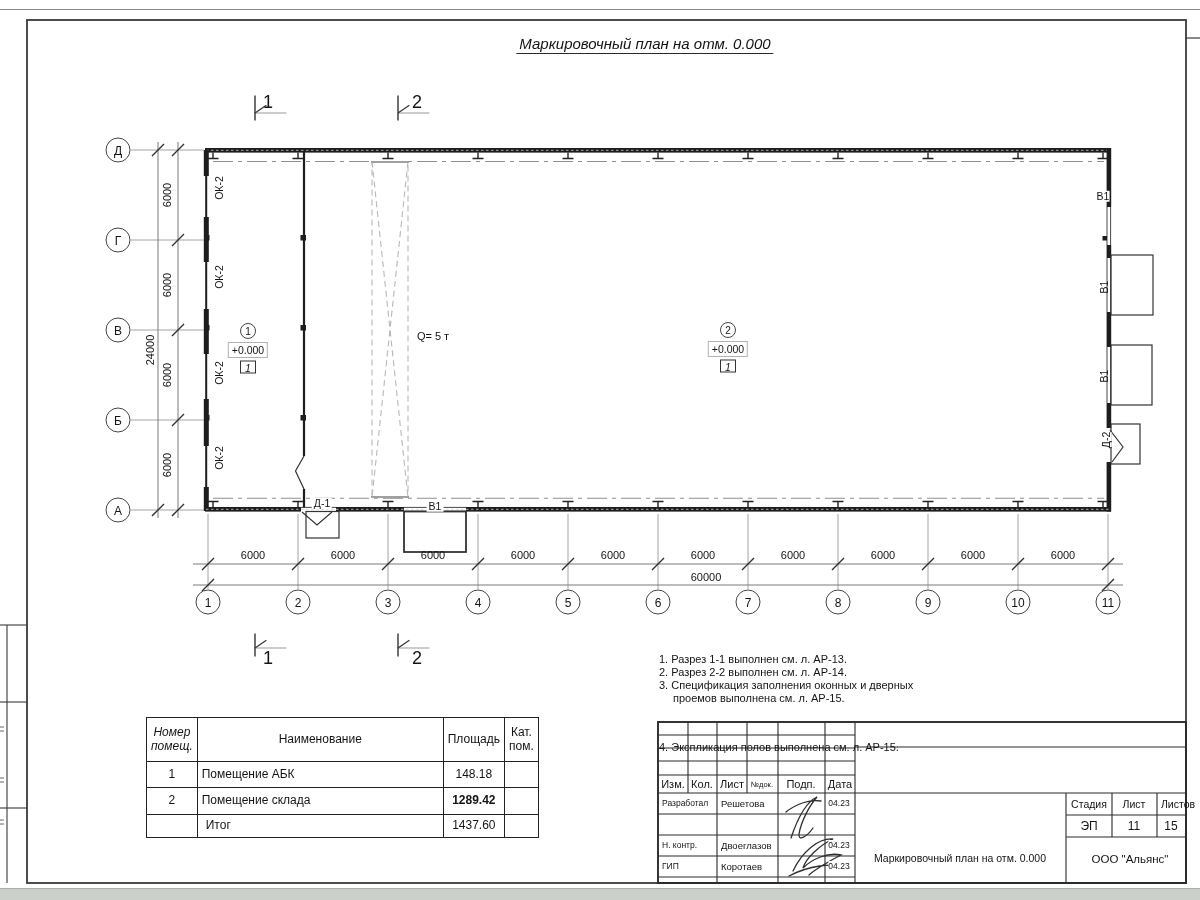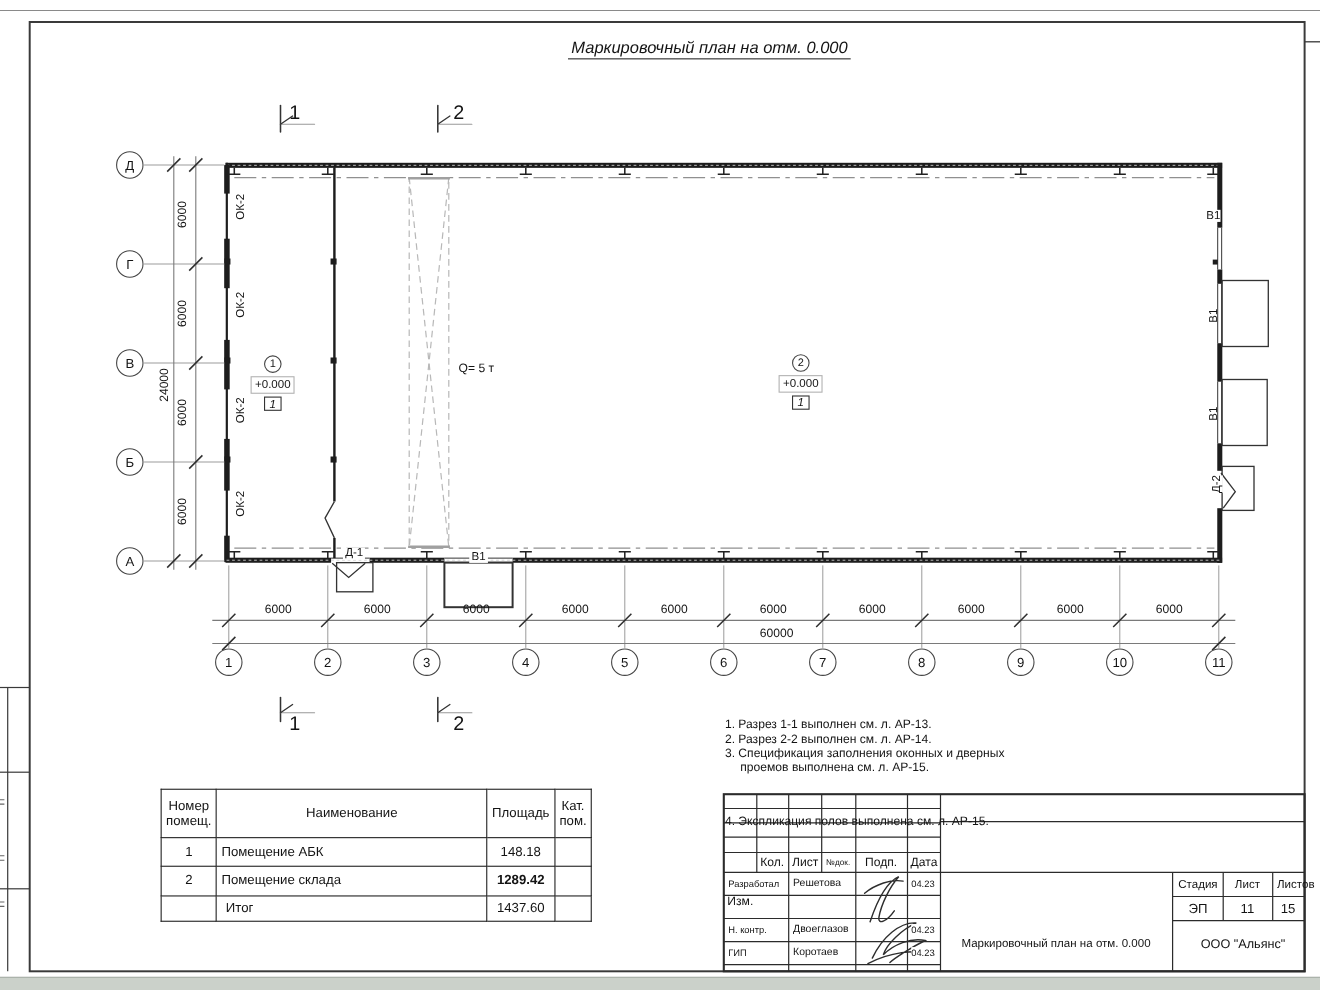--- a/index.html
+++ b/index.html
@@ -261,21 +261,21 @@
 
 <table id="exp">
   <colgroup>
         <col style="width:45px">
         <col style="width:246px">
         <col style="width:58px">
         <col style="width:32px">
       </colgroup>
   <tbody>
         <tr style="height:44px;">
-    <th style="text-align:center;">Номер помещ.</th>
+    <th style="text-align:center;font-style:italic;">Номер помещ.</th>
     <th style="text-align:center;">Наименование</th>
     <th style="text-align:center;">Площадь</th>
     <th style="">Кат. пом.</th>
   </tr>
   <tr style="height:26px;">
     <td style="text-align:center;">1</td>
     <td>Помещение АБК</td>
     <td style="text-align:center;">148.18</td>
     <td></td>
   </tr>
@@ -287,21 +287,21 @@
   </tr>
   <tr style="height:23px;">
     <td style="text-align:center;"></td>
     <td style="padding-left:8px;">Итог</td>
     <td style="text-align:center;">1437.60</td>
     <td></td>
   </tr>
 </tbody>
     </table>
 
-<div class="stx" style="left:673px;top:784px;font-size:11px;margin-top:36px;">Изм.</div>
+<div class="stx" style="left:673px;top:784px;font-size:11px;">Изм.</div>
 <div class="stx" style="left:702px;top:784px;font-size:11px;">Кол.</div>
 <div class="stx" style="left:732px;top:784px;font-size:11px;">Лист</div>
 <div class="stx" style="left:762px;top:784px;font-size:7.5px;">№док.</div>
 <div class="stx" style="left:801px;top:784px;font-size:11px;">Подп.</div>
 <div class="stx" style="left:840px;top:784px;font-size:11px;">Дата</div>
 
 <div class="stx stl" style="left:662px;top:803px;font-size:8.5px;">Разработал</div>
 <div class="stx stl" style="left:721px;top:803px;font-size:9.5px;">Решетова</div>
 <div class="stx" style="left:839px;top:803px;font-size:8.5px;">04.23</div>
 <div class="stx stl" style="left:662px;top:845px;font-size:8.5px;">Н. контр.</div>

